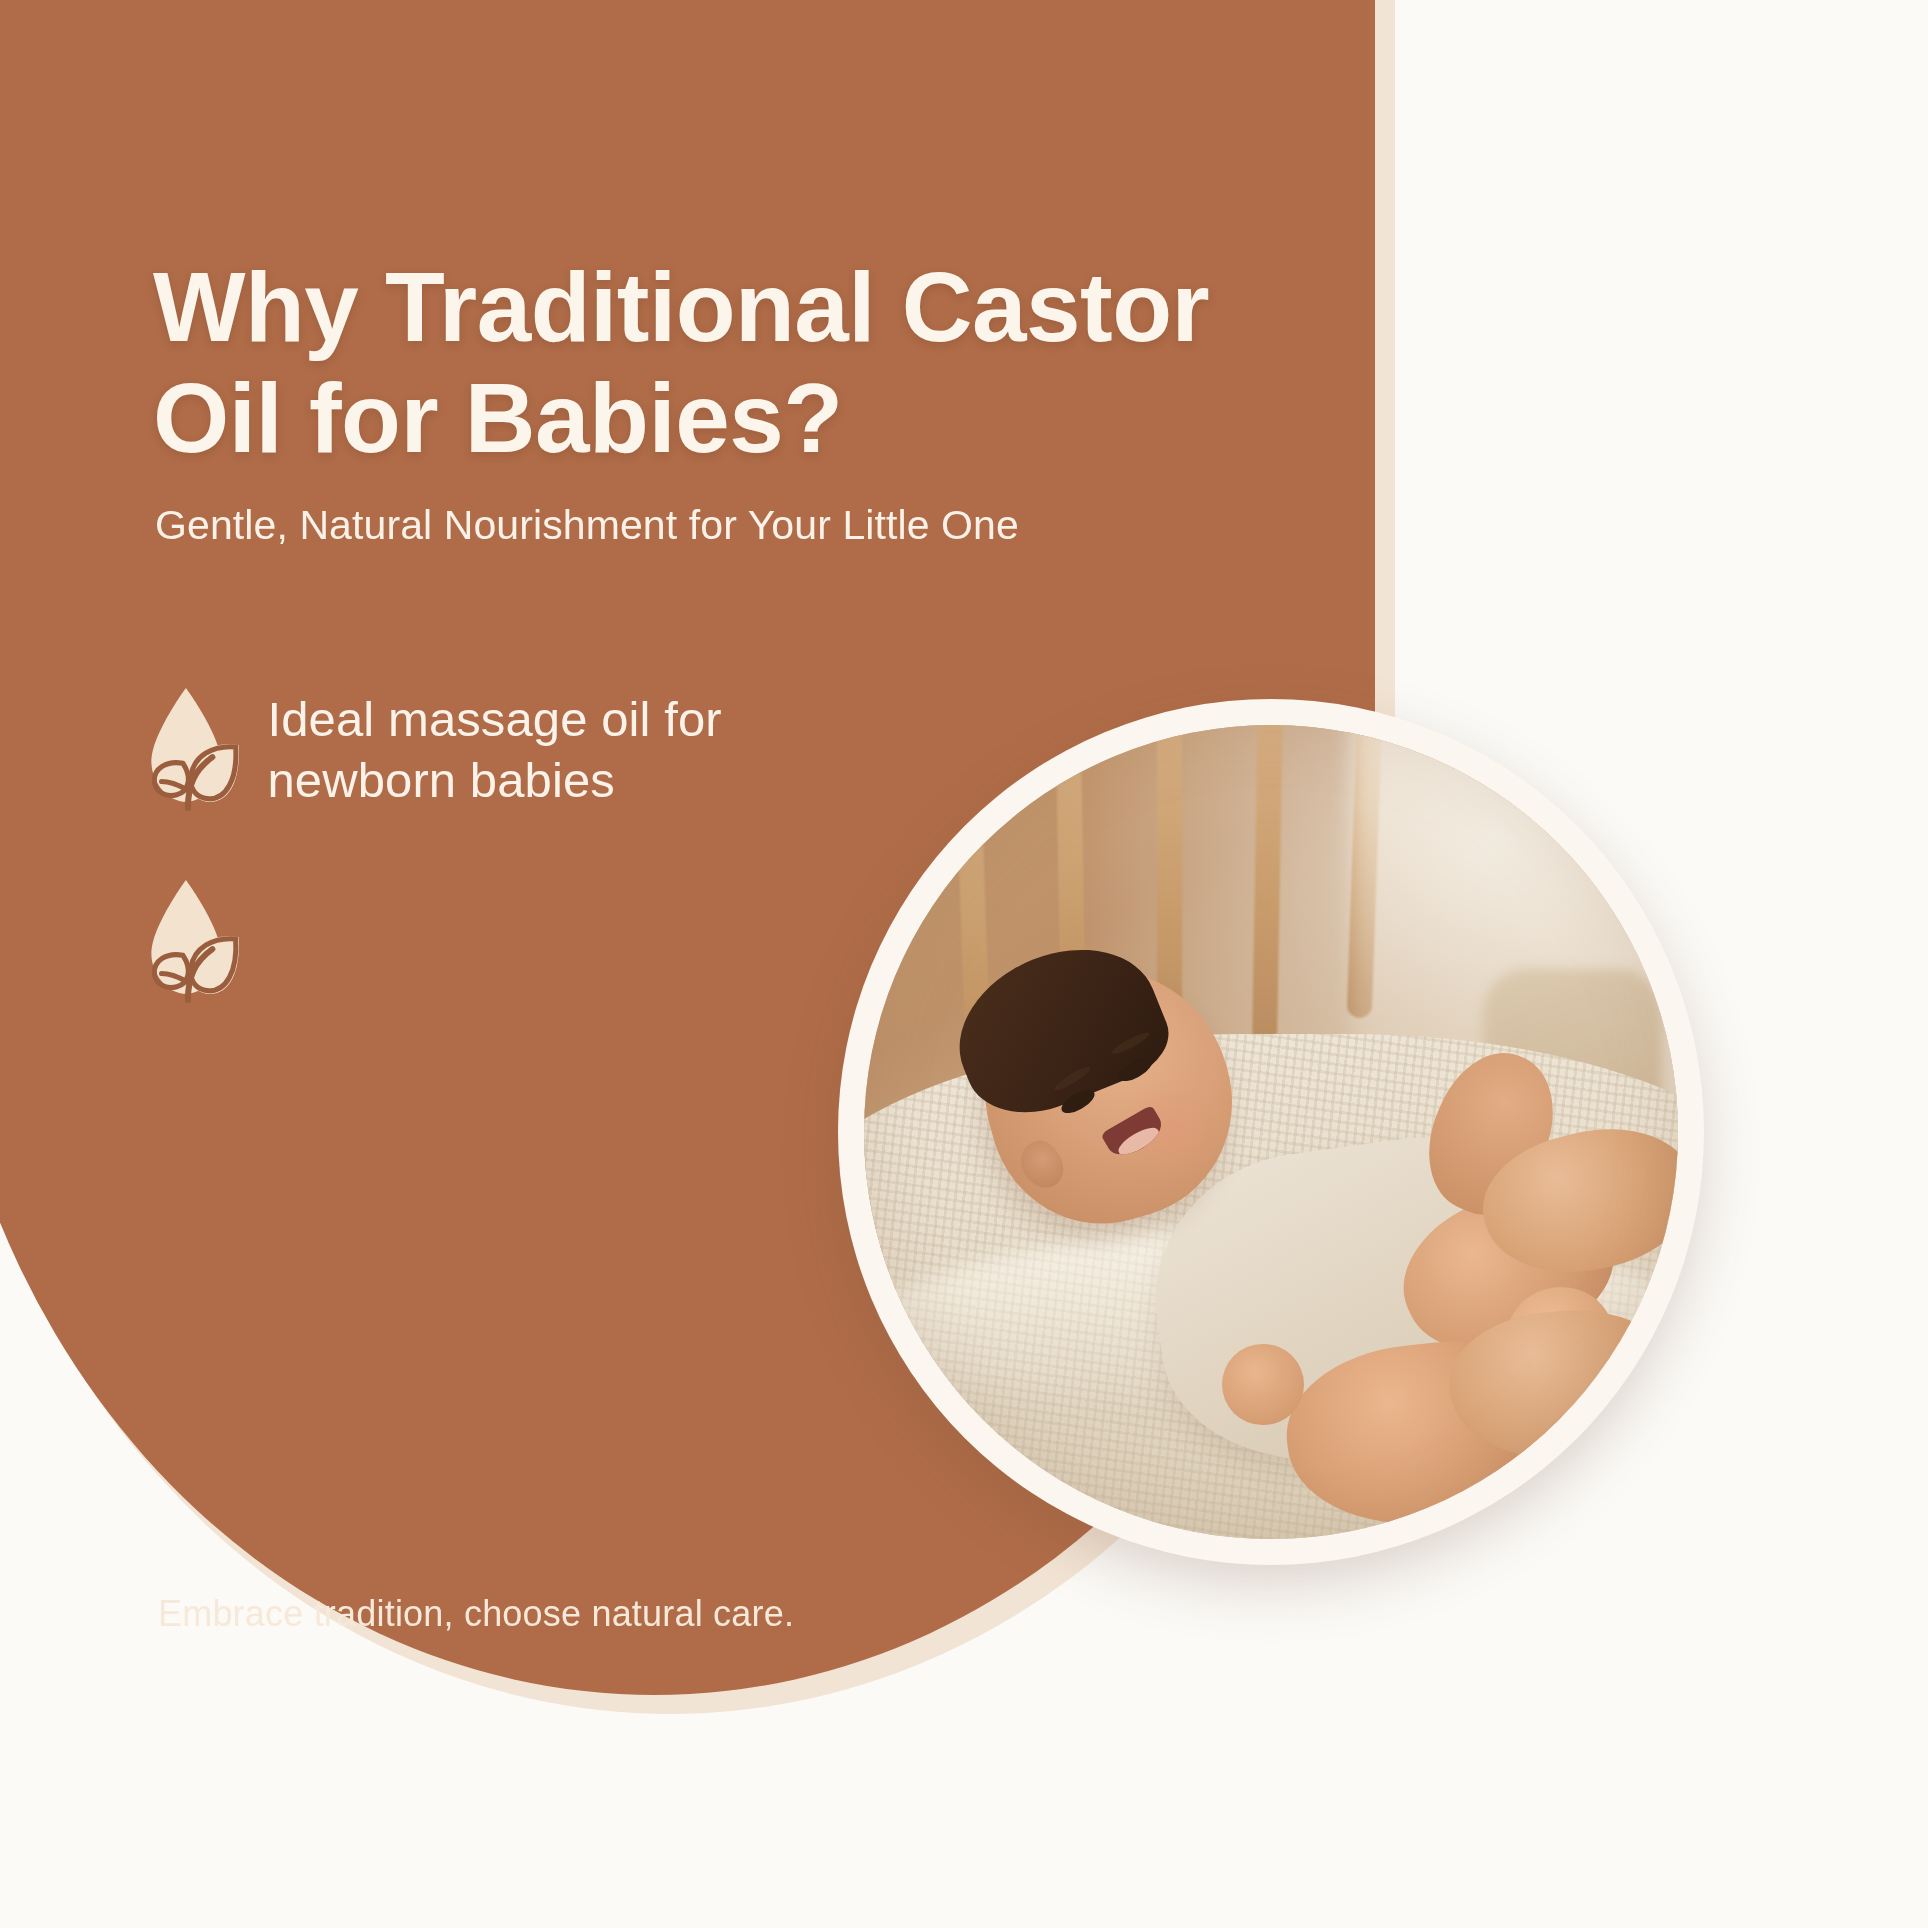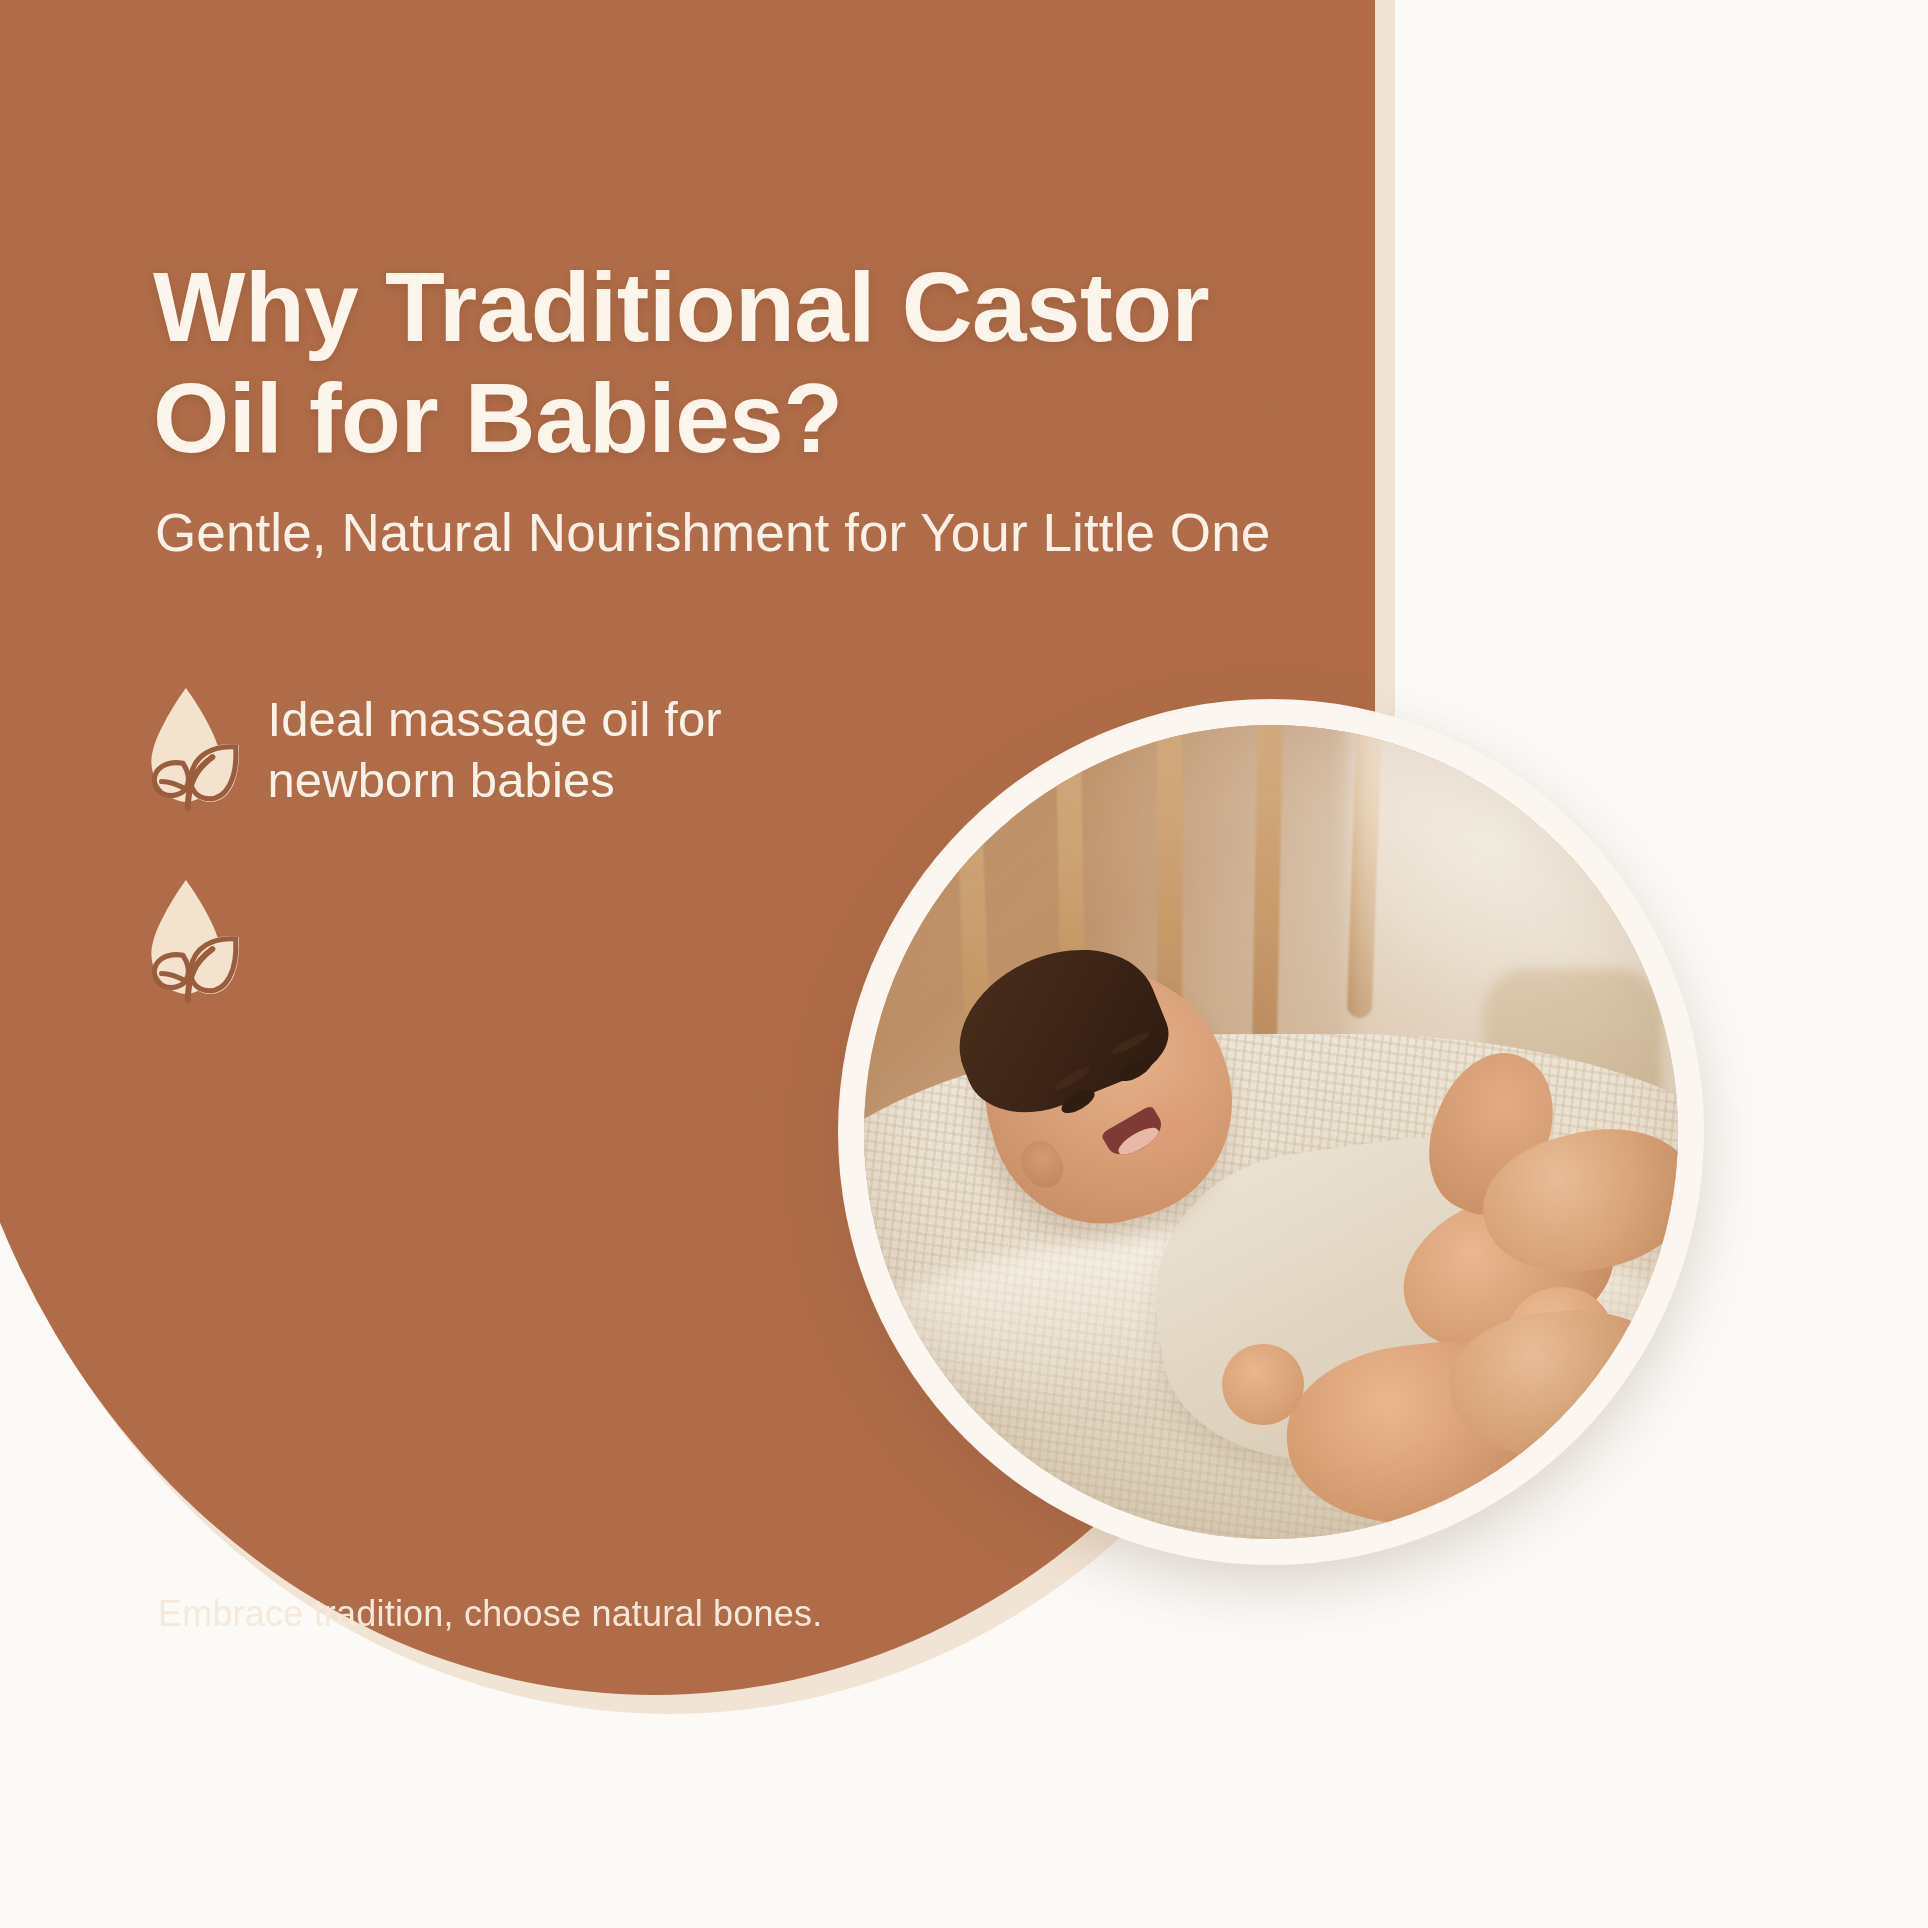--- a/index.html
+++ b/index.html
@@ -77,21 +77,21 @@
     letter-spacing: -0.5px;
     text-shadow: 0 2.8px 9.4px rgba(80, 40, 20, 0.18);
   }
 
   .subhead {
     position: absolute;
     left: 155px;
     top: 501px;
     width: 1177px;
     color: #FAF2E8;
-    font-size: 53px;
+    font-size: 41px;
     font-weight: 400;
     line-height: 1.2;
     letter-spacing: 0.1px;
   }
 
   
   .bullets {
     position: absolute;
     left: 141px;
     top: 670px;
@@ -385,21 +385,21 @@
             <path d="M41 78 C24 75 12 84 13 96 C14 106 24 112 35 109 C46 106 51 93 41 78 Z" fill="none" stroke="#9A5E3E" stroke-width="5"></path>
             <path d="M46 122 C46 100 52 85 70 72" fill="none" stroke="#9A5E3E" stroke-width="6" stroke-linecap="round"></path>
             <path d="M45 104 C36 99 28 96 20 96" fill="none" stroke="#9A5E3E" stroke-width="5" stroke-linecap="round"></path>
           </svg>
         </span>
       </div>
 
 
     </div>
 
-    <div class="tagline">Embrace tradition, choose natural bones.</div>
+    <div class="tagline">Embrace tradition, choose natural care.</div>
   </div>
 
   <div class="photo-ring">
     <div class="photo">
       <div class="photo-scene">
         <div class="sc-wall"></div>
         <div class="slat s1"></div>
         <div class="slat s2"></div>
         <div class="slat s3"></div>
         <div class="slat s4"></div>

